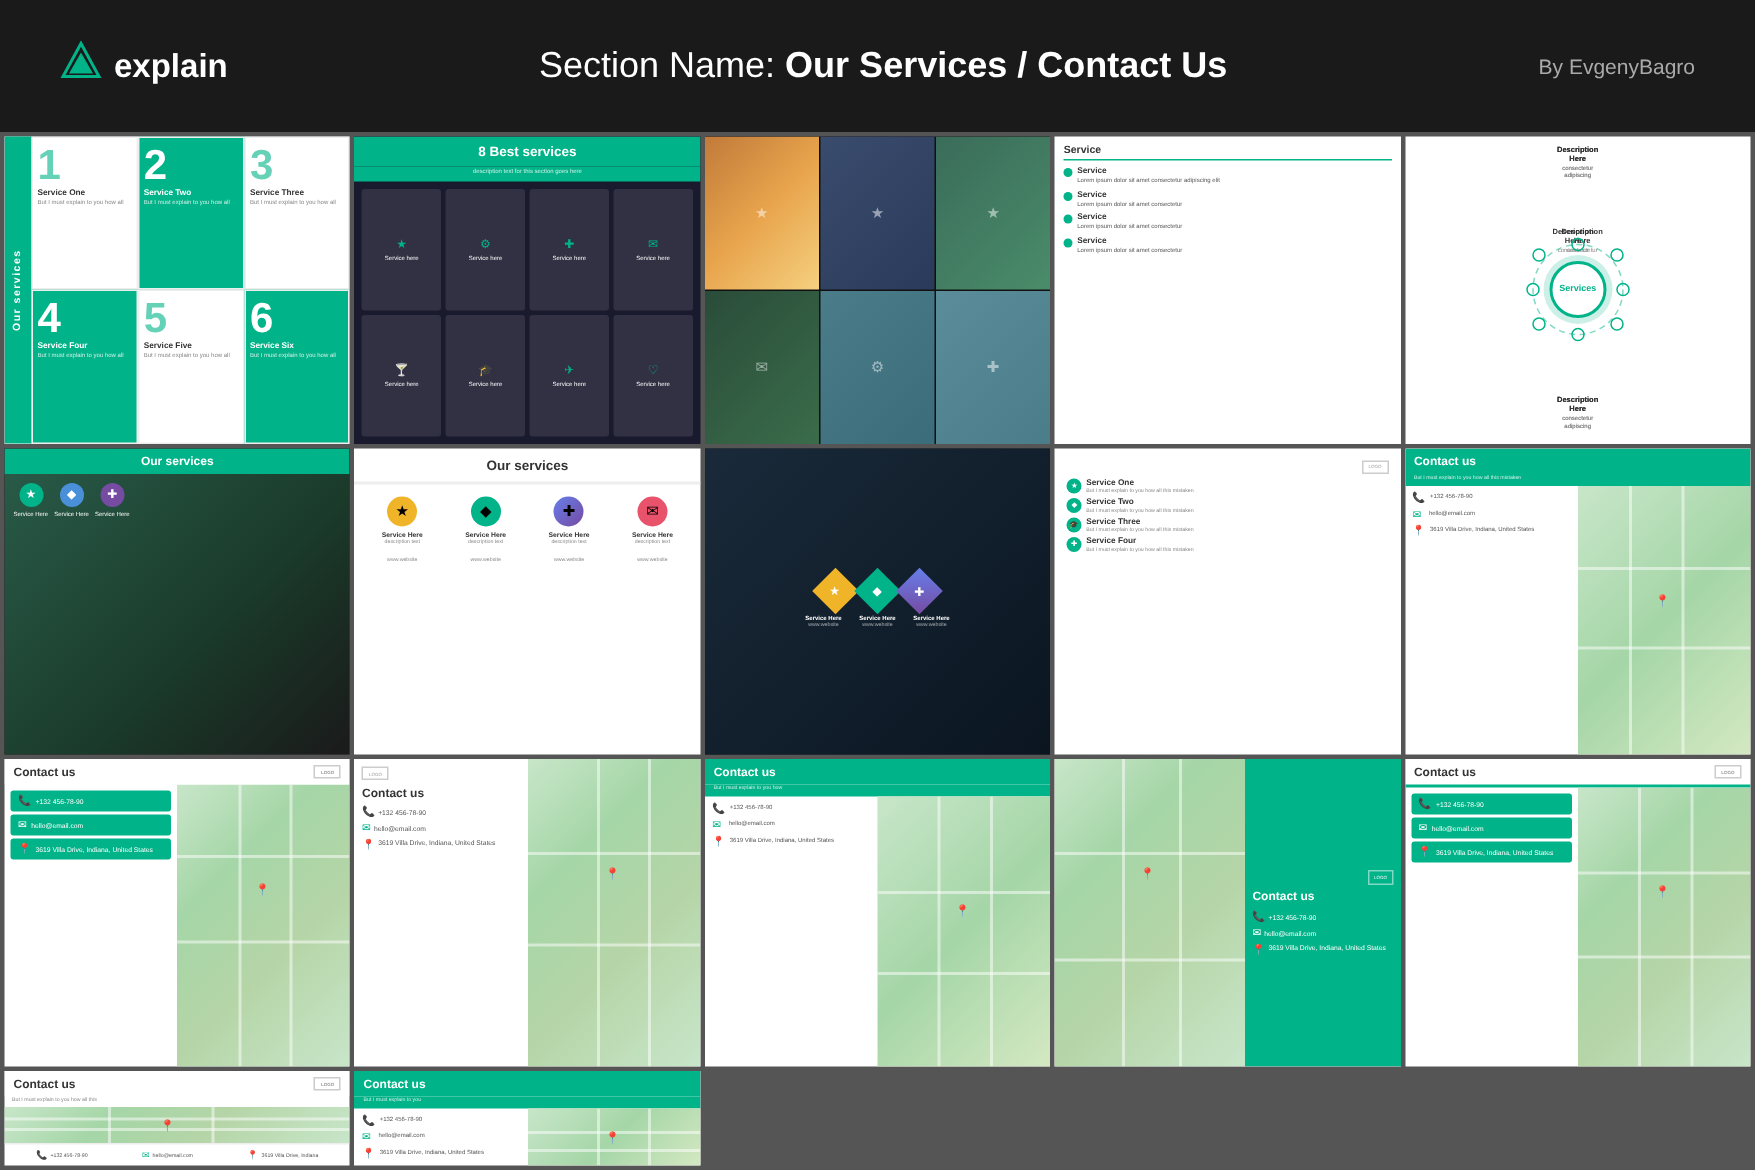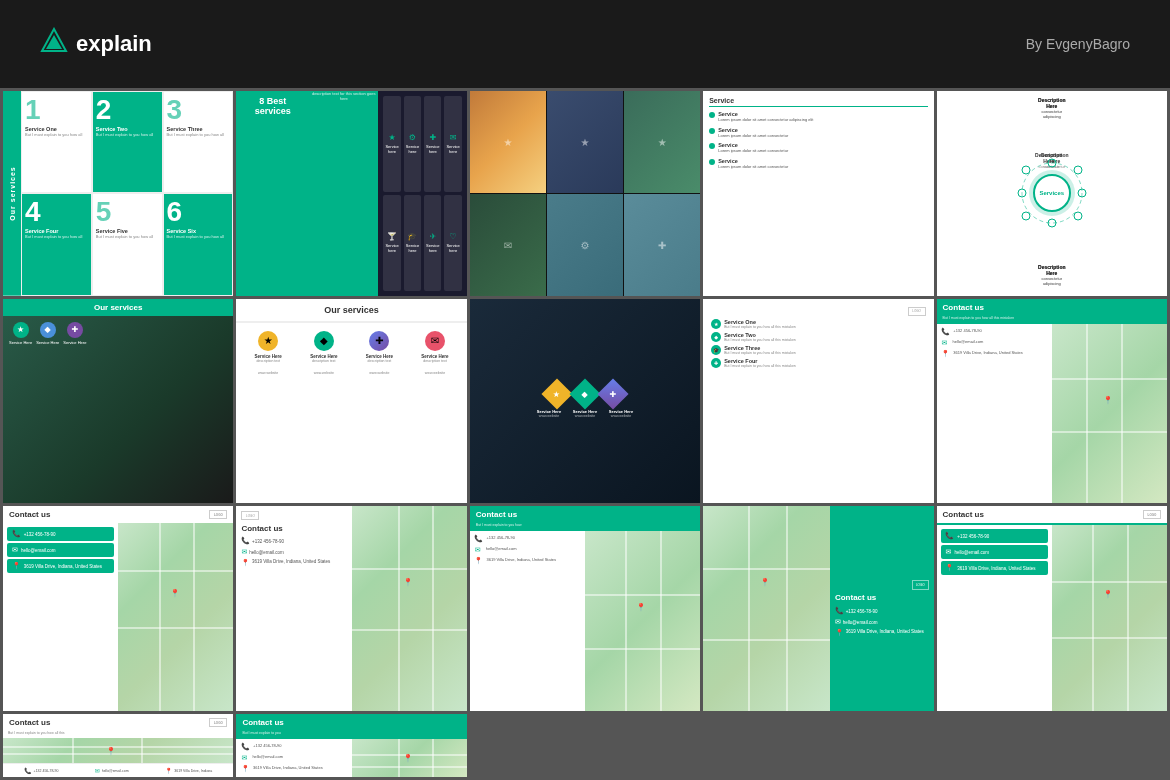--- a/index.html
+++ b/index.html
@@ -100,21 +100,21 @@
     .slide-1 .num-cell.teal .big-num { color: white; opacity: 1; }
     .slide-1 .num-cell .label { font-size: 5.5px; font-weight: bold; color: #333; margin-top: 2px; }
     .slide-1 .num-cell.teal .label { color: white; }
     .slide-1 .num-cell .desc { font-size: 4px; color: #888; line-height: 1.3; }
     .slide-1 .num-cell.teal .desc { color: rgba(255,255,255,0.8); }
 
     
     .slide-2 {
       background: #1a1a2e;
       display: flex;
-      flex-direction: row;
+      flex-direction: column;
     }
     .slide-2 .s2-header {
       background: #00b388;
       color: white;
       text-align: center;
       padding: 5px;
       font-size: 9px;
       font-weight: bold;
     }
     .slide-2 .s2-sub {
@@ -500,20 +500,24 @@
 <div class="top-bar">
   <div class="logo-area">
     <span class="logo-icon">
       <svg width="28" height="28" viewBox="0 0 28 28" fill="none">
         <polygon points="14,2 26,24 2,24" fill="none" stroke="#00b388" stroke-width="2"></polygon>
         <polygon points="14,8 22,22 6,22" fill="#00b388"></polygon>
       </svg>
     </span>
     <span class="logo-text">explain</span>
   </div>
+  <div style="color:white;font-size:24px;font-weight:400;">
+    <span>Section Name:</span>
+    <strong>Our Services / Contact Us</strong>
+  </div>
   <span class="author-text">By EvgenyBagro</span>
 </div>
 
 <div class="grid-container">
 
   <div class="slide slide-1">
     <div class="vertical-label">Our services</div>
     <div class="grid-nums">
       <div class="num-cell">
         <div class="big-num">1</div>

